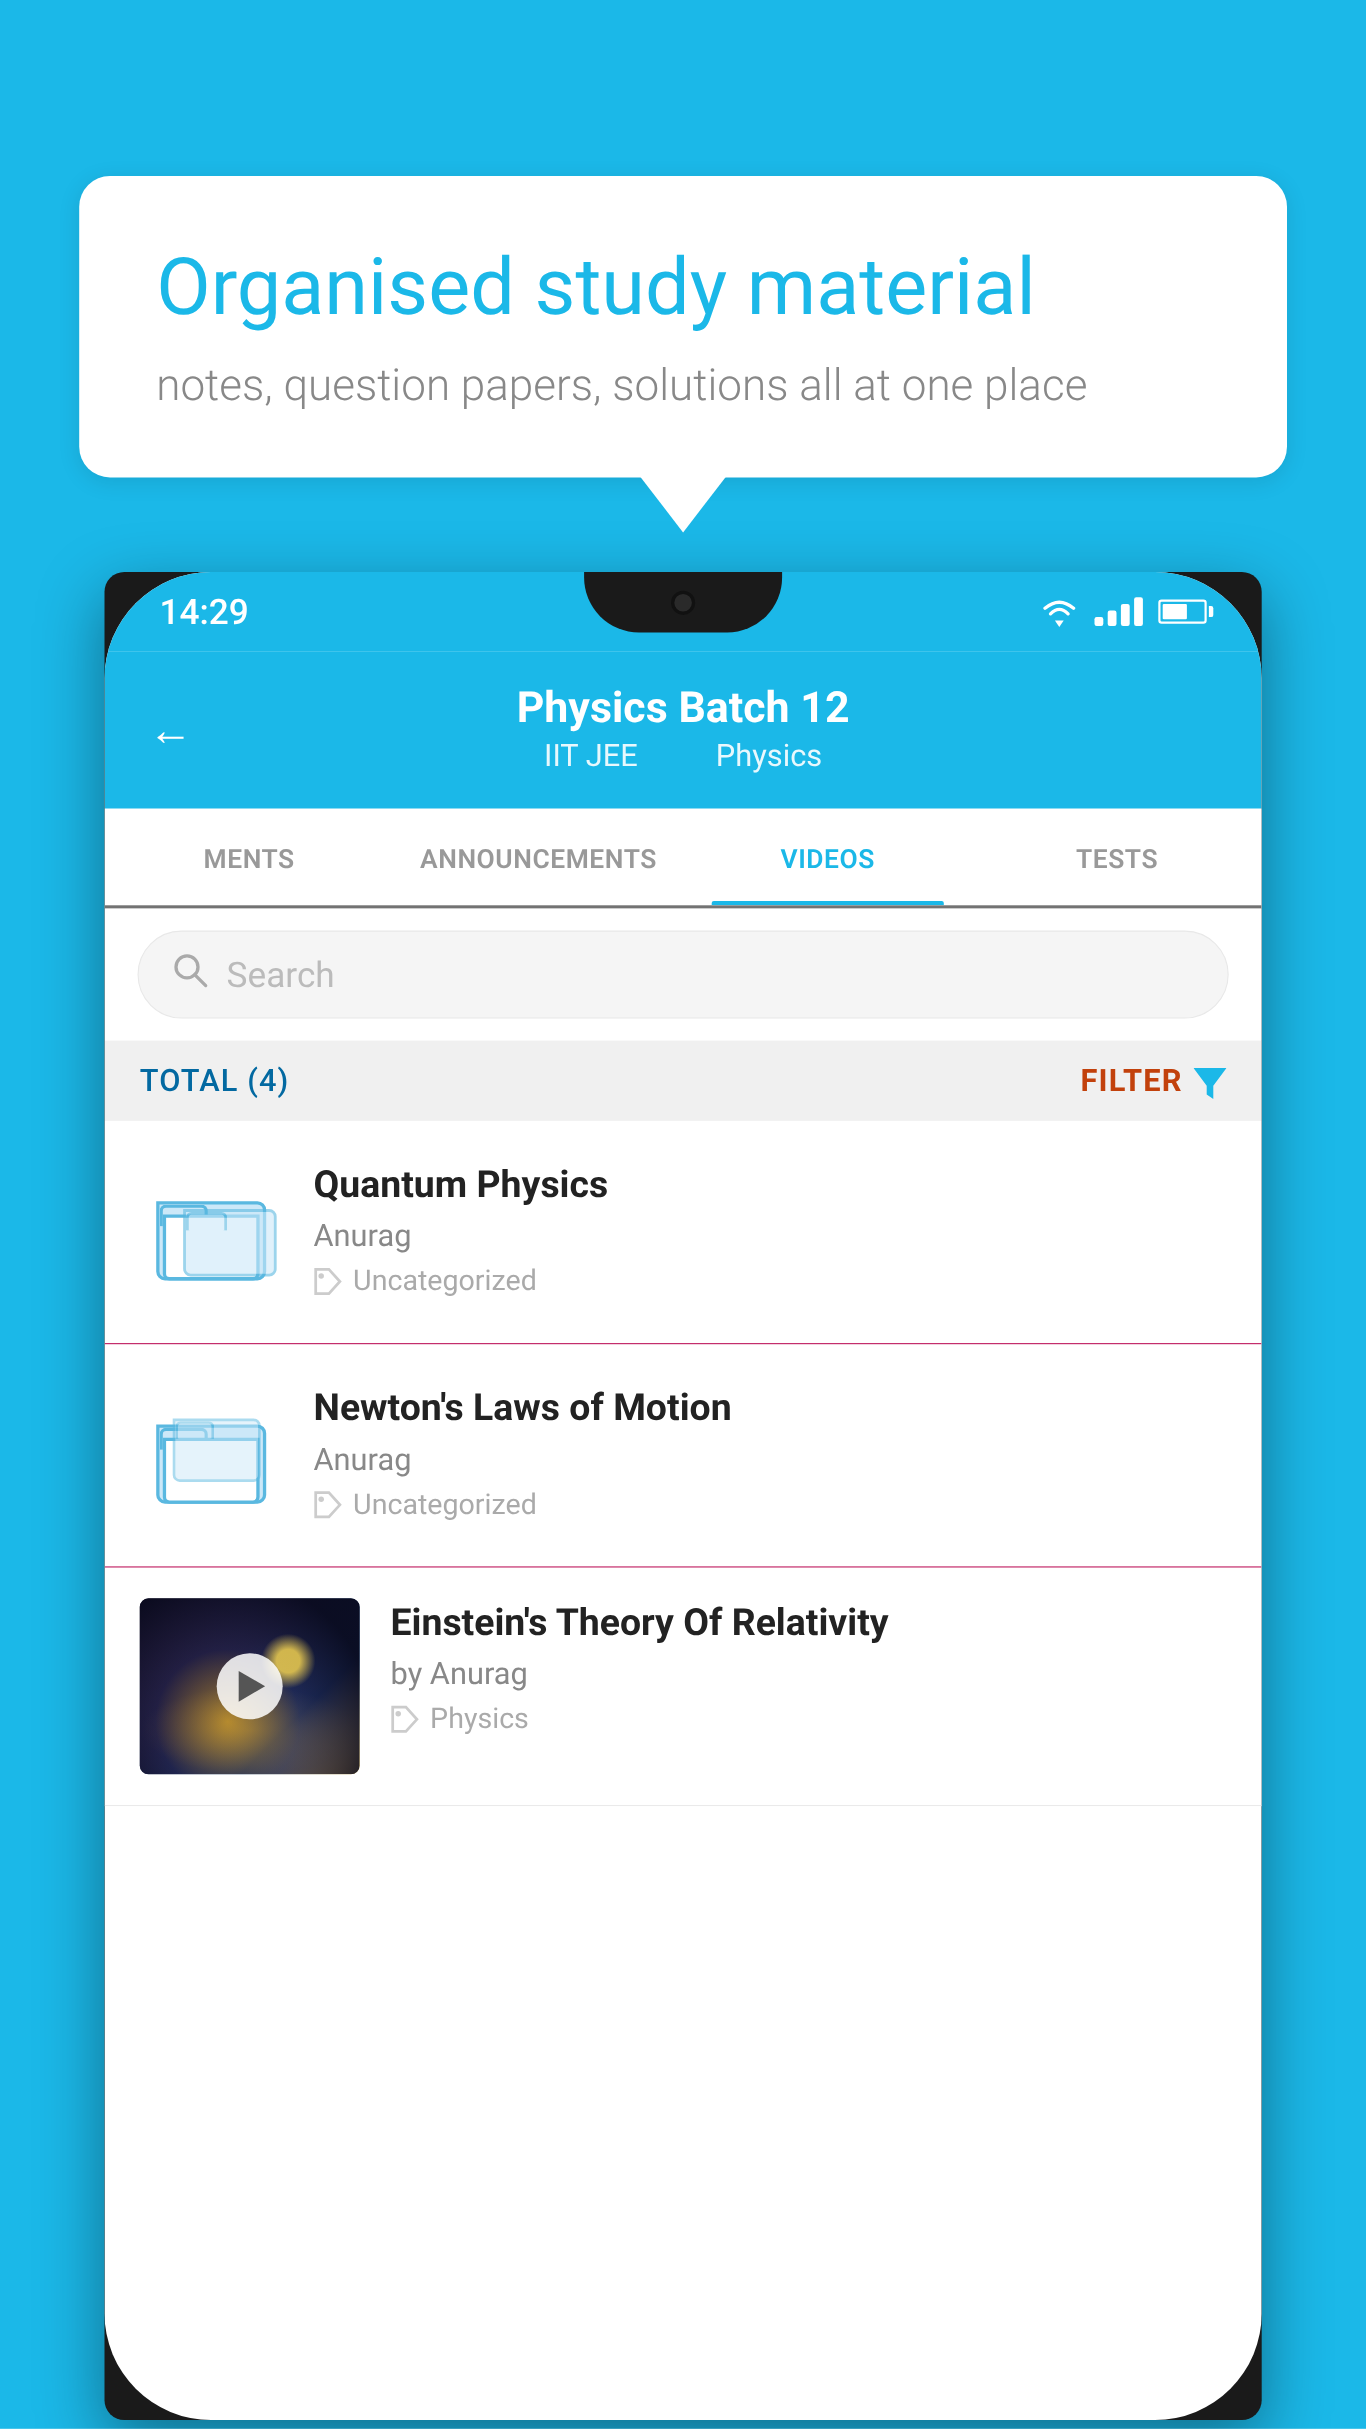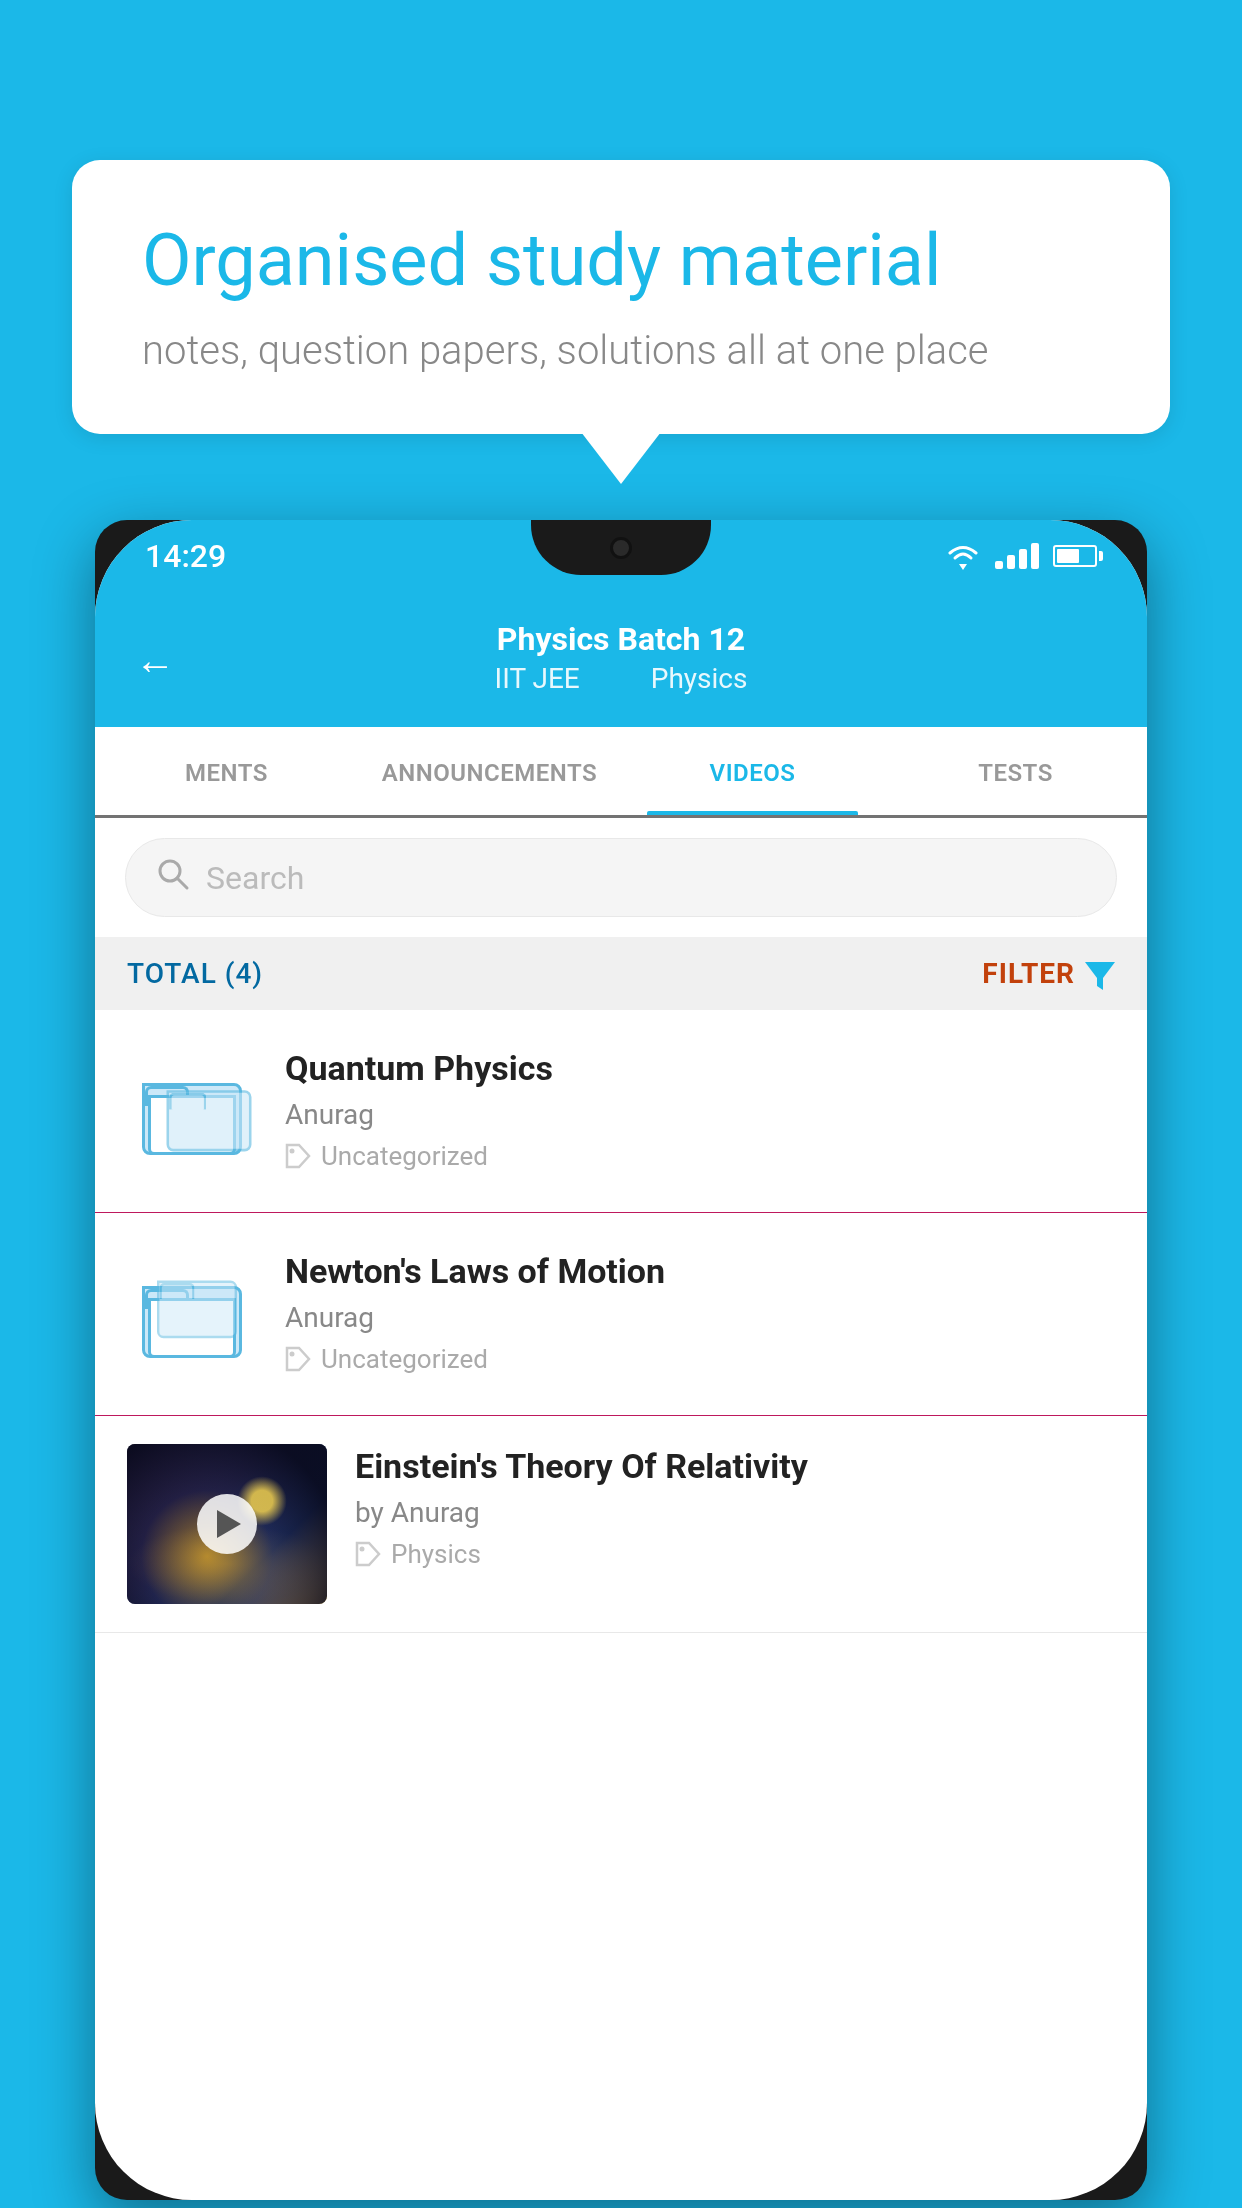--- a/index.html
+++ b/index.html
@@ -62,21 +62,21 @@
       top: 520px;
       left: 95px;
       width: 1052px;
       height: 1680px;
     }
 
     .phone-frame {
       width: 100%;
       height: 100%;
       background: #1a1a1a;
-      border-radius: 32px;
+      border-radius: 18px;
       position: relative;
       box-shadow: 0 20px 60px rgba(0,0,0,0.4);
       overflow: hidden;
     }
 
     
     .phone-frame::before {
       content: '';
       position: absolute;
       top: 3px;
@@ -206,21 +206,21 @@
       position: absolute;
       left: 40px;
       top: 50%;
       transform: translateY(-50%);
       color: white;
       font-size: 40px;
     }
 
     .header-title {
       color: white;
-      font-size: 32px;
+      font-size: 39px;
       font-weight: 700;
       text-align: center;
     }
 
     .header-subtitle {
       color: rgba(255,255,255,0.9);
       font-size: 28px;
       text-align: right;
       margin-top: 4px;
     }

